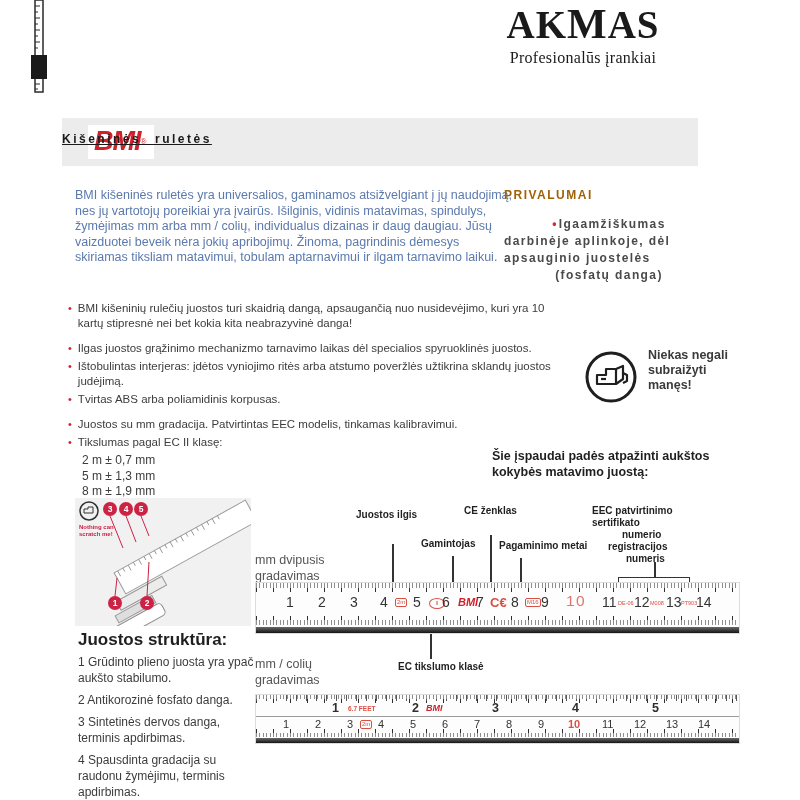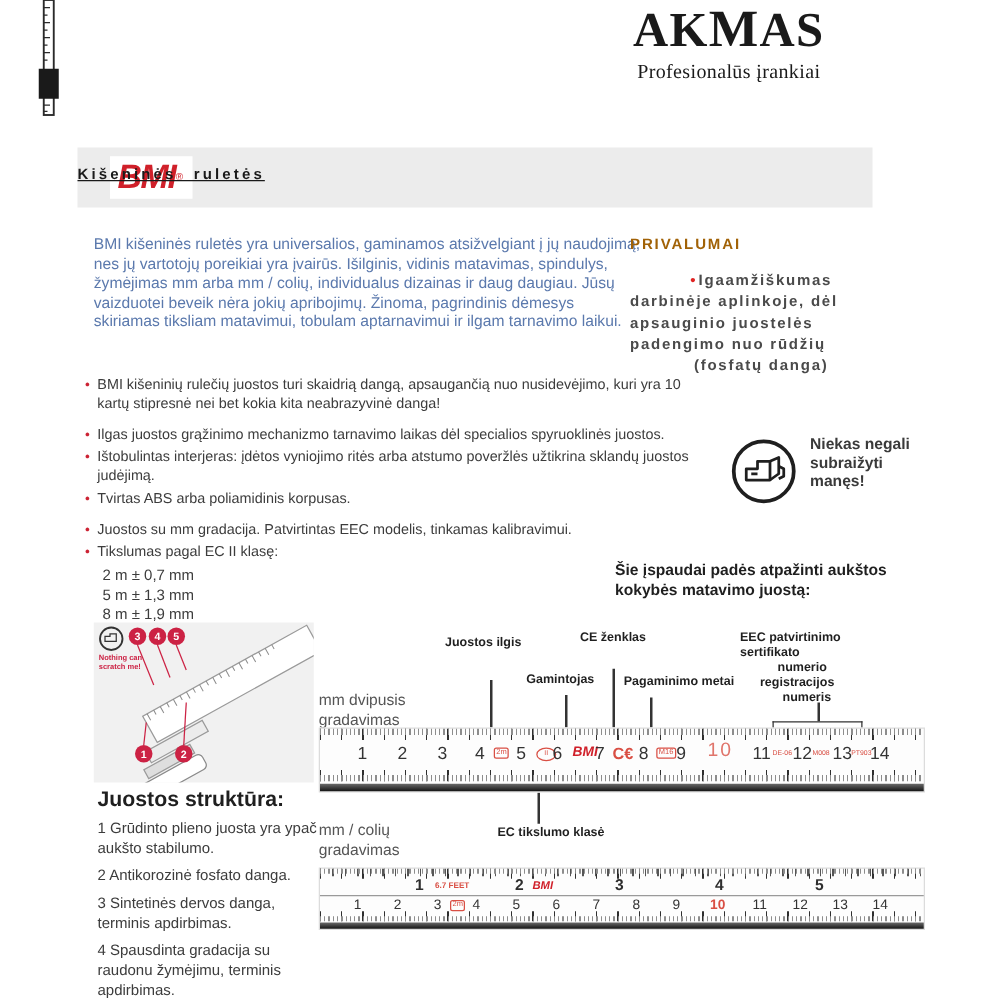--- a/index.html
+++ b/index.html
@@ -121,21 +121,20 @@
   </div>
 
   <div class="intro">BMI kišeninės ruletės yra universalios, gaminamos atsižvelgiant į jų naudojimą, nes jų vartotojų poreikiai yra įvairūs. Išilginis, vidinis matavimas, spindulys, žymėjimas mm arba mm / colių, individualus dizainas ir daug daugiau. Jūsų vaizduotei beveik nėra jokių apribojimų. Žinoma, pagrindinis dėmesys skiriamas tiksliam matavimui, tobulam aptarnavimui ir ilgam tarnavimo laikui.</div>
 
   <div class="priv">
     <div class="priv-title">PRIVALUMAI</div>
     <div class="priv-body" id="priv-lines">
         <div class="pl c"><span class="pdot">•</span>Igaamžiškumas</div>
         <div class="pl">darbinėje aplinkoje, dėl</div>
         <div class="pl">apsauginio juostelės</div>
-        <div class="pl">padengimo nuo rūdžių</div>
         <div class="pl c">(fosfatų danga)</div>
       </div>
   </div>
 
   <div class="bullets">
     <div id="bullet-list">
         <div class="bli">
           <span class="bdot">•</span>
           <span>BMI kišeninių rulečių juostos turi skaidrią dangą, apsaugančią nuo nusidevėjimo, kuri yra 10 kartų stipresnė nei bet kokia kita neabrazyvinė danga!</span>
         </div>

